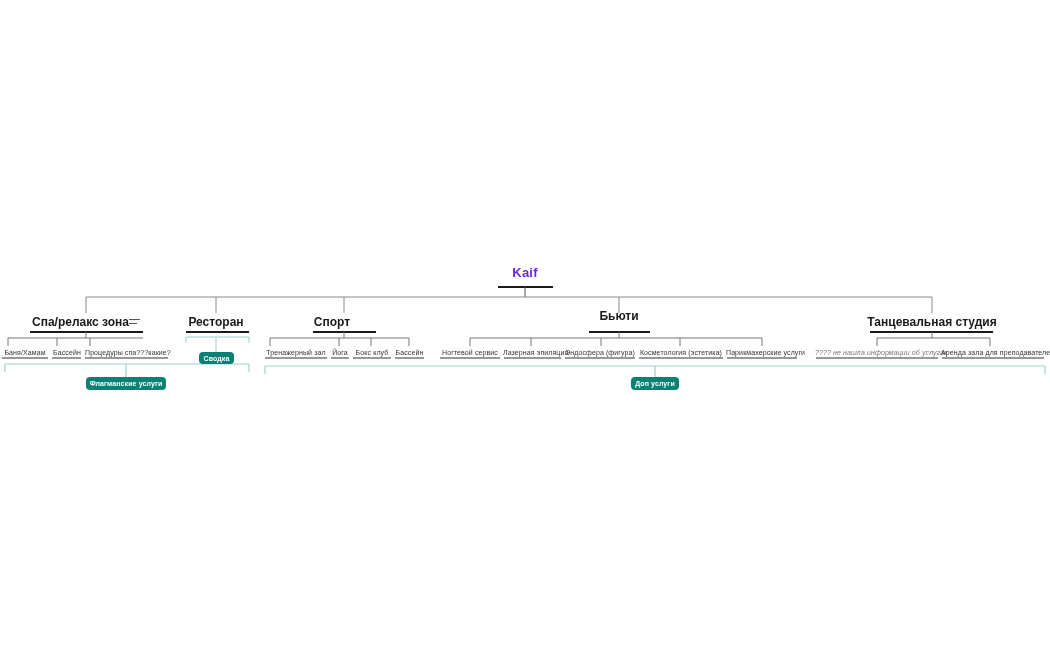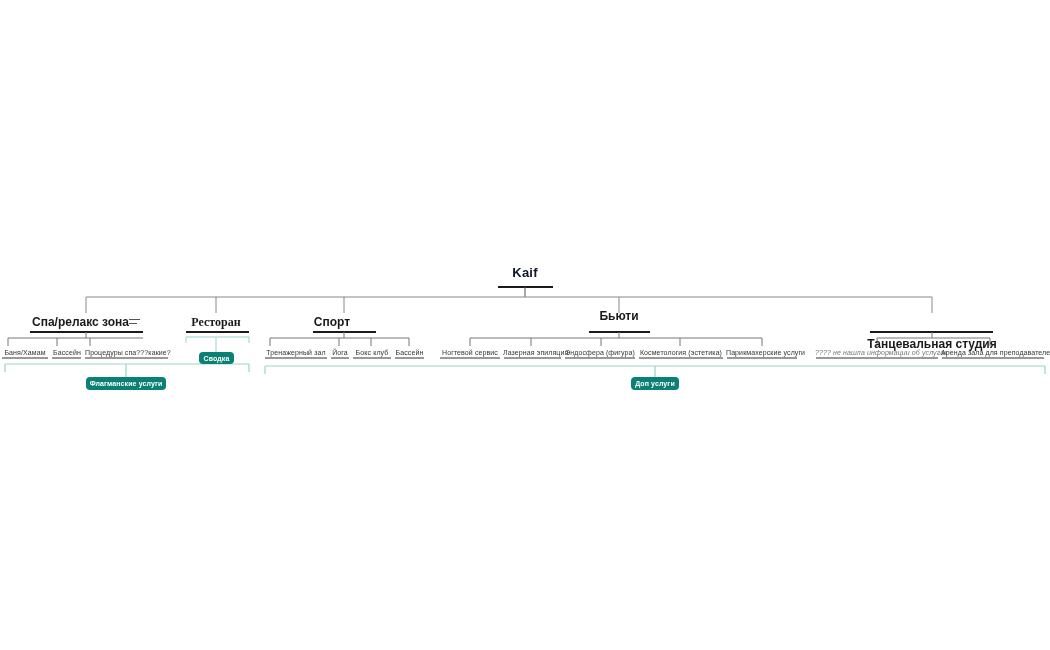--- a/index.html
+++ b/index.html
@@ -34,21 +34,21 @@
     position: absolute;
     box-sizing: border-box;
     text-align: center;
     white-space: nowrap;
   }
 
   
   .root-title {
     font-size: 13px;
     font-weight: bold;
-    color: #0f172a;
+    color: #6d28d9;
     letter-spacing: 0.2px;
     line-height: 14px;
   }
 
   
   .branch {
     font-size: 12px;
     font-weight: bold;
     color: #1a1a1a;
     line-height: 14px;
@@ -190,33 +190,33 @@
   </div>
 
   <div class="node branch" style="left:16px; top:315px; width:140px;">
     <span class="branch-label">Спа/релакс зона</span>
     <span class="menu-icon">
         <i></i>
         <i></i>
       </span>
   </div>
 
-  <div class="node branch" style="left:156px; top:315px; width:120px;font-family:Liberation Serif, serif;">
+  <div class="node branch" style="left:156px; top:315px; width:120px;">
     <span class="branch-label">Ресторан</span>
   </div>
 
   <div class="node branch" style="left:272px; top:315px; width:120px;">
     <span class="branch-label">Спорт</span>
   </div>
 
   <div class="node branch" style="left:559px; top:309px; width:120px;">
     <span class="branch-label">Бьюти</span>
   </div>
 
-  <div class="node branch" style="left:852px; top:315px; width:160px;margin-top:22px;">
+  <div class="node branch" style="left:852px; top:315px; width:160px;">
     <span class="branch-label">Танцевальная студия</span>
   </div>
 
   <div class="node leaf" style="left:0px; top:348px; width:50px;">
     <span>Баня/Хамам</span>
   </div>
   <div class="node leaf" style="left:50px; top:348px; width:34px;">
     <span>Бассейн</span>
   </div>
   <div class="node leaf" style="left:85px; top:348px; width:84px;">

